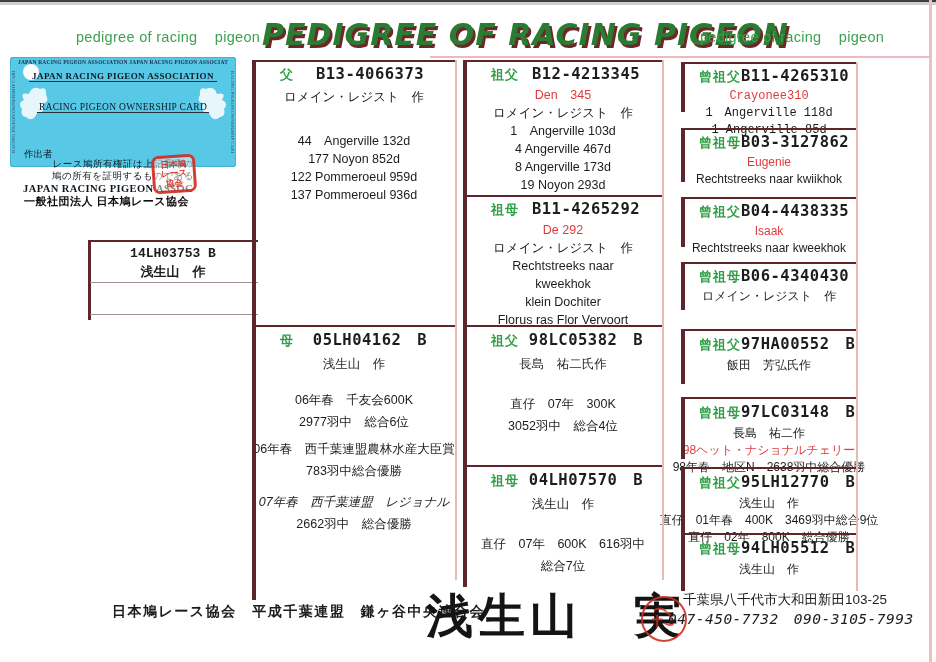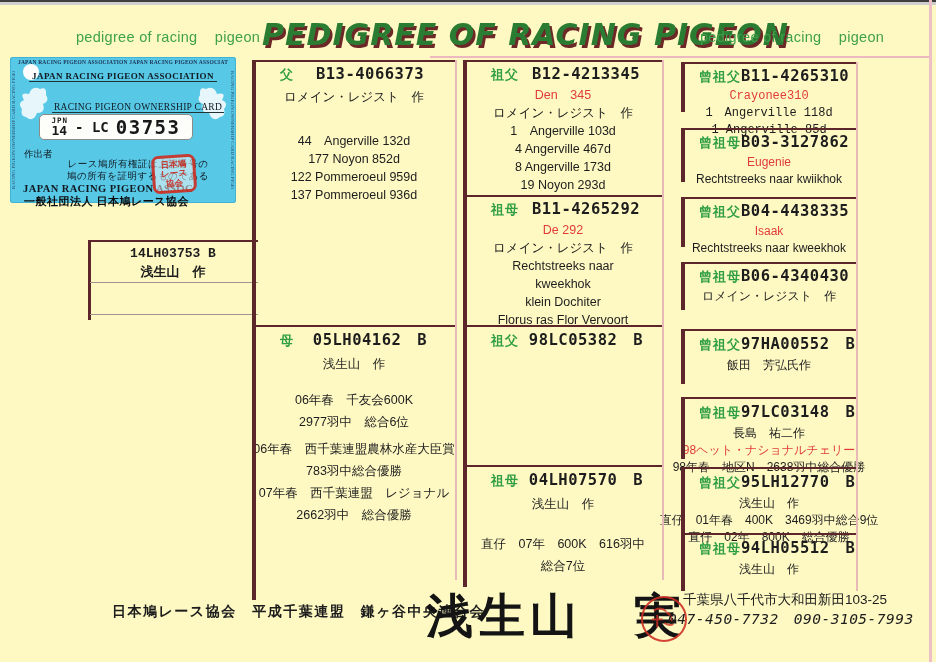--- a/index.html
+++ b/index.html
@@ -8,36 +8,36 @@
     --red:#e03a3e;
     --title-green:#2b7c33;
     --title-shadow:#6d2727;
     --card-bg:#57c8e6;
     --seal:#cf3125;
     --ink:#1d1d1d;
     --pink:#ecc0c4;
   }
   *{margin:0;padding:0;box-sizing:border-box;}
   body{background:#888;font-family:"Liberation Sans",sans-serif;color:var(--ink);}
-  .page{position:relative;width:936px;height:662px;background:#fef9c3;overflow:hidden;margin:0 auto;}
+  .page{position:relative;width:936px;height:662px;background:#ffffff;overflow:hidden;margin:0 auto;}
   .scan-top{position:absolute;left:0;top:0;width:936px;height:5px;background:linear-gradient(#3f3f3f 0 2px,#cfcfcf 2px 5px);}
   .vedge{position:absolute;left:929px;top:0;width:3px;height:662px;background:var(--pink);}
   .vline{position:absolute;width:1.5px;background:#e7b9b9;}
   .hline-faint{position:absolute;left:430px;top:56px;width:500px;height:1.5px;background:#edb9c0;}
 
   
   .cap{position:absolute;top:29px;font-size:14.5px;color:#3fa14c;white-space:pre;letter-spacing:.3px;}
   .cap.left{left:76px;} .cap.right{left:700px;}
   .big-title{position:absolute;left:262px;top:17px;width:436px;text-align:center;
     font-family:"DejaVu Sans",sans-serif;font-weight:bold;font-style:italic;font-size:30px;
     letter-spacing:1px;color:var(--title-green);text-shadow:2.5px 2.5px 0 var(--title-shadow);white-space:nowrap;}
 
   
-  .card{position:absolute;left:10px;top:57px;width:226px;height:146px;background:var(--card-bg);
-    border-radius:3px;box-shadow:0 0 0 1px #44b2d2 inset;font-family:"Liberation Serif",serif;padding-left:15px;}
+  .card{position:absolute;left:10px;top:57px;width:226px;height:110px;background:var(--card-bg);
+    border-radius:3px;box-shadow:0 0 0 1px #44b2d2 inset;font-family:"Liberation Serif",serif;}
   .card .edge-top,.card .edge-bottom{position:absolute;left:8px;right:8px;text-align:center;
     font-size:5.5px;font-weight:bold;color:#1d2f52;white-space:nowrap;letter-spacing:.2px;overflow:hidden;}
   .card .edge-top{top:2px;}
   .card .edge-side{position:absolute;top:14px;bottom:14px;width:7px;font-size:5px;color:#1d2f52;
     writing-mode:vertical-rl;white-space:nowrap;overflow:hidden;opacity:.85;}
   .card .edge-side.l{left:1px;transform:rotate(180deg);} .card .edge-side.r{right:1px;}
   .card .hole{position:absolute;left:13px;top:7px;width:16px;height:16px;border-radius:50%;background:#fdfdfd;}
   .card .dove{position:absolute;top:26px;width:32px;height:44px;opacity:.85;}
   .card .dove.l{left:6px;} .card .dove.r{right:6px;transform:scaleX(-1);}
   .card .assoc-hdr{position:absolute;top:14px;left:50%;transform:translateX(-50%);font-size:9px;font-weight:bold;
@@ -115,28 +115,20 @@
     <div class="edge-side r">RACING PIGEON OWNERSHIP CARD  RACING PIGEON OWNERSHIP CARD</div>
     <svg class="dove l" viewBox="0 0 32 44">
       <path d="M6 26 Q1 20 8 17 Q3 9 13 11 Q16 2 24 6 Q31 3 30 12 Q34 18 27 21 Q30 30 21 30 Q17 40 10 34 Q4 33 6 26 Z" fill="#ffffff"></path>
     </svg>
     <svg class="dove r" viewBox="0 0 32 44">
       <path d="M6 26 Q1 20 8 17 Q3 9 13 11 Q16 2 24 6 Q31 3 30 12 Q34 18 27 21 Q30 30 21 30 Q17 40 10 34 Q4 33 6 26 Z" fill="#ffffff"></path>
     </svg>
     <div class="hole"></div>
     <div class="assoc-hdr">JAPAN RACING PIGEON ASSOCIATION</div>
     <div class="title-en"><span>RACING PIGEON OWNERSHIP CARD</span></div>
-    <div class="ring-box">
-      <span class="jpn-stack">
-        <span class="c">JPN</span>
-        <span class="y">14</span>
-      </span>
-      <span class="ring-sep">- LC</span>
-      <span class="ring-num">03753</span>
-    </div>
     <div class="breeder-label">作出者</div>
     <div class="note n1">レース鳩所有権証は上記番号の</div>
     <div class="note n2">鳩の所有を証明するものである</div>
     <div class="assoc-en">JAPAN RACING PIGEON ASSOC</div>
     <div class="assoc-jp">一般社団法人 日本鳩レース協会</div>
     <div class="card-seal">
       <div>日本鳩</div>
       <div>レース</div>
       <div>協会</div>
     </div>
@@ -244,30 +236,35 @@
     <div class="phead">
       <span class="plabel">母</span>
       <span class="pid">05LH04162　B</span>
     </div>
     <div class="plines" style="line-height: 22px;">
           <div class="pline">浅生山　作</div>
           <div class="pline" style="margin-top: 14px;">06年春　千友会600K</div>
           <div class="pline">2977羽中　総合6位</div>
           <div class="pline" style="margin-top: 5px;">06年春　西千葉連盟農林水産大臣賞</div>
           <div class="pline">783羽中総合優勝</div>
-          <div class="pline" style="">07年春　西千葉連盟　レジョナル</div>
+          <div class="pline" style="margin-top: 9px; font-style: italic;">07年春　西千葉連盟　レジョナル</div>
           <div class="pline">2662羽中　総合優勝</div>
         </div>
   </div>
       <div class="pbox" style="left: 463px; top: 325px; width: 200px;">
     <div class="bar" style="height: 140px;"></div>
     <div class="phead">
       <span class="plabel">祖父</span>
       <span class="pid">98LC05382　B</span>
     </div>
+    <div class="plines" style="line-height: 22px;">
+          <div class="pline">長島　祐二氏作</div>
+          <div class="pline" style="margin-top: 18px;">直仔　07年　300K</div>
+          <div class="pline">3052羽中　総合4位</div>
+        </div>
   </div>
       <div class="pbox sm" style="left: 681px; top: 329px; width: 176px;">
     <div class="bar" style="height: 55px;"></div>
     <div class="phead">
       <span class="plabel">曾祖父</span>
       <span class="pid">97HA00552　B</span>
     </div>
     <div class="plines" style="line-height: 17px;">
           <div class="pline">飯田　芳弘氏作</div>
         </div>

